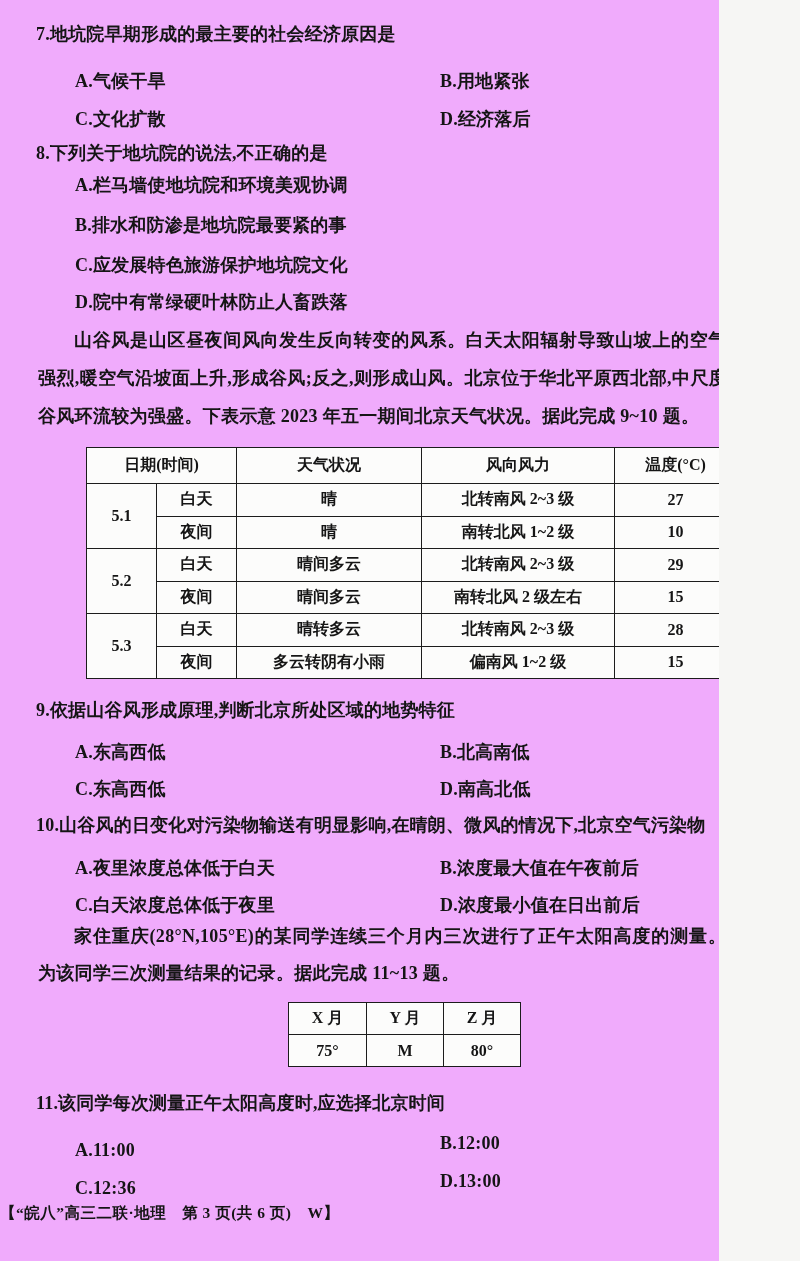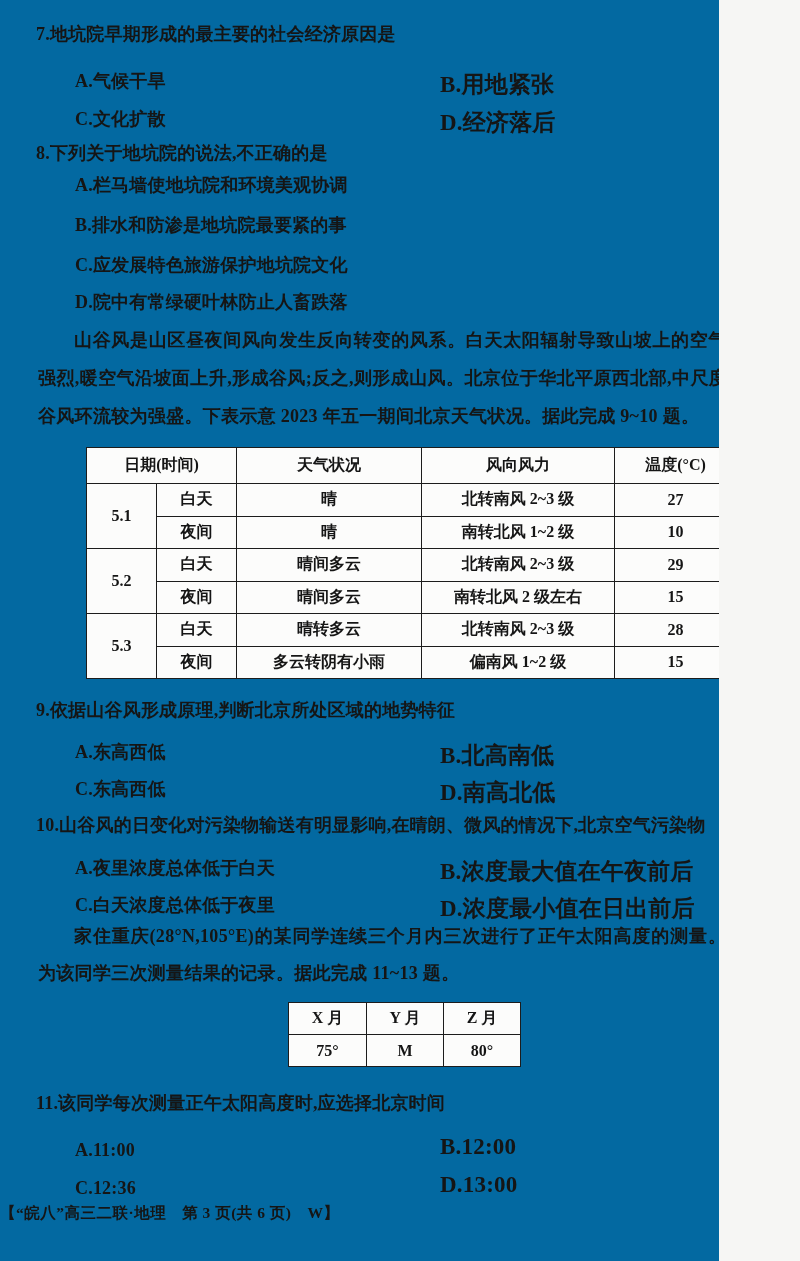--- a/index.html
+++ b/index.html
@@ -5,31 +5,31 @@
   html,body{margin:0;padding:0;}
   body{
     width:800px;height:1261px;
     background:#f6f6f4;
     font-family:"Liberation Serif","DejaVu Serif",serif;
     color:#151515;
     -webkit-font-smoothing:antialiased;
   }
   .page{
     position:relative;width:719px;height:1261px;
-    background:#0369a1;overflow:hidden;
+    background:#f0abfc;overflow:hidden;
     font-weight:600;
   }
   .stem{
     position:absolute;left:36px;right:20px;
     font-size:18px;line-height:1.15;white-space:nowrap;
     letter-spacing:.2px;
   }
   .opt-row{position:absolute;left:0;width:100%;height:24px;margin-top:6px;}
   .opt-row .opt-left{position:absolute;left:75px;font-size:18px;line-height:1.1;letter-spacing:.2px;}
-  .opt-row .opt-right{position:absolute;left:440px;font-size:23px;line-height:1.1;letter-spacing:.2px;}
+  .opt-row .opt-right{position:absolute;left:440px;font-size:18px;line-height:1.1;letter-spacing:.2px;}
   .opt-row .raised{margin-top:-7px;}
   .optline{
     position:absolute;left:75px;font-size:18px;line-height:1.1;letter-spacing:.2px;white-space:nowrap;
   }
   .para{
     position:absolute;left:38px;width:726px;
     font-size:18px;line-height:38px;
     text-align:justify;text-justify:inter-ideograph;
     text-indent:2em;letter-spacing:.3px;
   }

